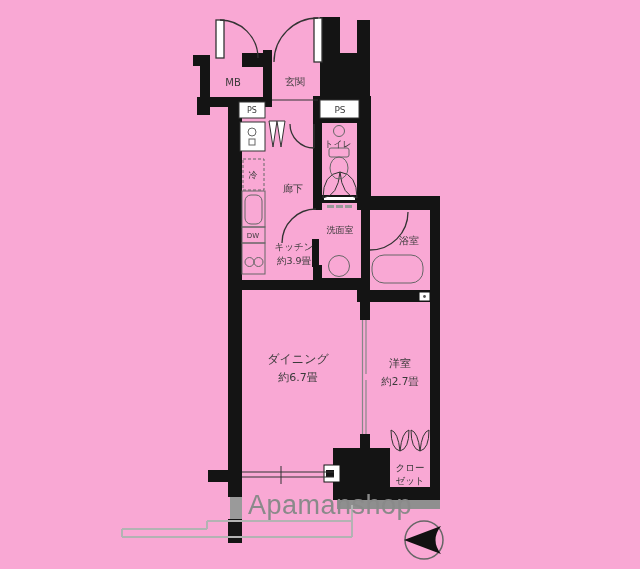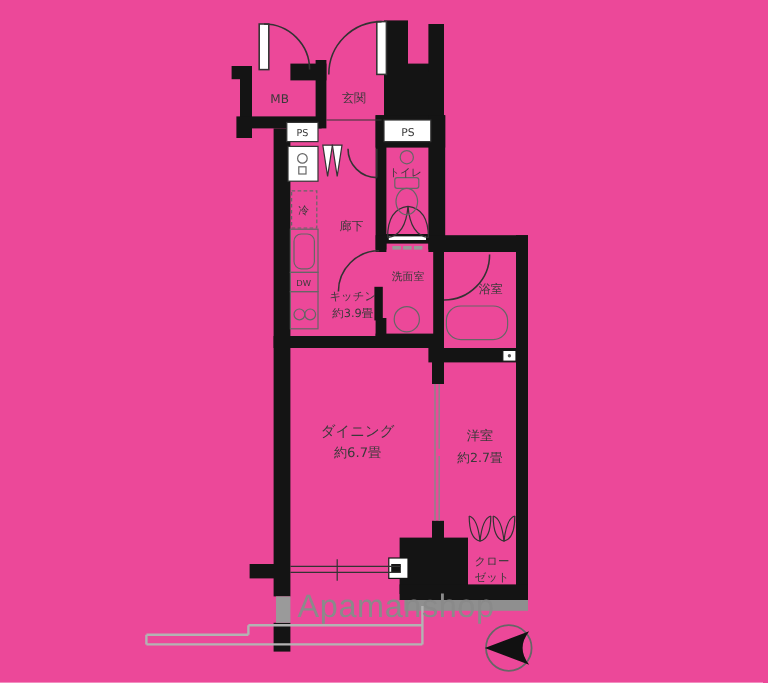--- a/index.html
+++ b/index.html
@@ -1,16 +1,16 @@
 <!DOCTYPE html>
 <html><head>
 <meta charset="utf-8">
 <style>
   html,body{margin:0;padding:0;background:#ffffff;}
-  .stage{position:relative;width:640px;height:569px;background:#ec4899;overflow:hidden;
+  .stage{position:relative;width:640px;height:569px;background:#f9a8d4;overflow:hidden;
          font-family:"DejaVu Sans","Liberation Sans",sans-serif;}
   svg{display:block;}
   .room-label{fill:#3a3a3a;}
   .logo-text{fill:#8a8a8a;font-family:"Liberation Sans",sans-serif;letter-spacing:0.5px;}
 </style>
 </head>
 <body>
 
 <div class="stage">
 <svg width="640" height="569" viewBox="0 0 640 569" xmlns="http://www.w3.org/2000/svg">

